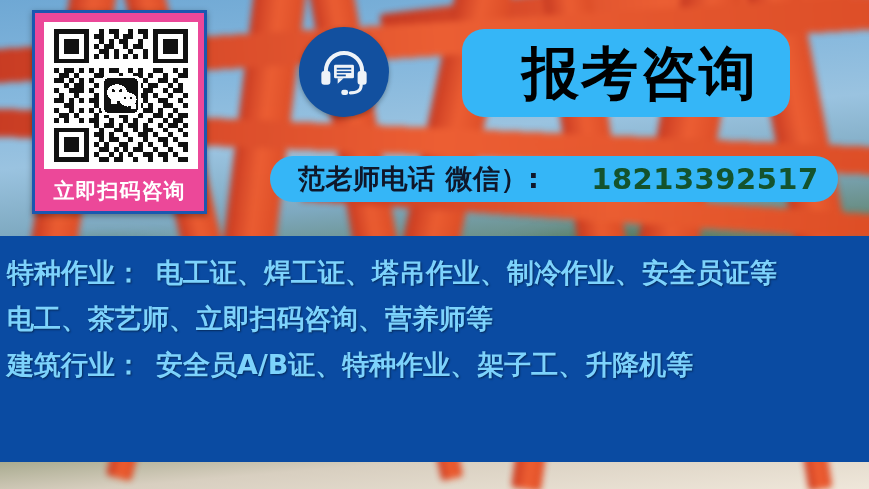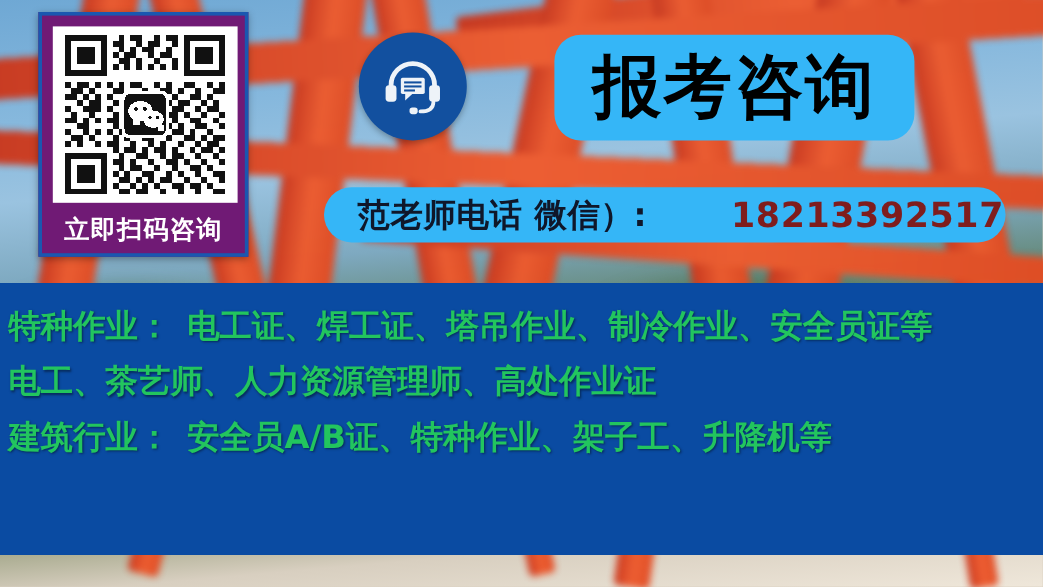--- a/index.html
+++ b/index.html
@@ -42,21 +42,21 @@
   .h3{left:380px;top:-20px;width:560px;height:40px;transform:rotate(-7deg);}
   .h4{left:300px;top:196px;width:620px;height:26px;transform:rotate(4deg);}
   .b9{left:120px;top:360px;width:26px;height:120px;transform:rotate(14deg);}
   .b10{left:430px;top:370px;width:22px;height:110px;transform:rotate(-12deg);}
   .b11{left:520px;top:360px;width:30px;height:130px;transform:rotate(8deg);}
   .b12{left:800px;top:380px;width:24px;height:110px;transform:rotate(-9deg);}
 
   
   .qr-card{
     position:absolute;left:32px;top:10px;width:175px;height:204px;
-    background:#701a75;border:3px solid #1a57b0;box-sizing:border-box;
+    background:#ec4899;border:3px solid #1a57b0;box-sizing:border-box;
     box-shadow:0 2px 6px rgba(0,0,0,.35);
   }
   .qr-white{
     position:absolute;left:9px;top:9px;width:154px;height:147px;background:#fff;
   }
   .qr-img{position:absolute;left:4px;top:2px;width:146px;height:143px;}
   .qr-label{
     position:absolute;left:0;right:0;bottom:6px;text-align:center;
     color:#fff;font-weight:700;font-size:21px;letter-spacing:1px;
     font-family:"DejaVu Sans","Liberation Sans",sans-serif;
@@ -66,50 +66,50 @@
   .headset{
     position:absolute;left:299px;top:27px;width:90px;height:90px;border-radius:50%;
     background:#12509f;display:flex;align-items:center;justify-content:center;
     box-shadow:0 2px 5px rgba(0,0,0,.3);
   }
 
   
   .pill-title{
     position:absolute;left:462px;top:29px;width:300px;height:88px;
     background:#35b6f7;border-radius:22px;
-    display:flex;align-items:center;justify-content:center;
+    display:flex;align-items:center;justify-content:center;padding-left:28px;
   }
   .pill-title span{
     color:#000;font-weight:700;font-size:57px;letter-spacing:2px;line-height:1;
     font-family:"DejaVu Sans","Liberation Sans",sans-serif;
   }
   .pill-phone{
     position:absolute;left:270px;top:156px;width:568px;height:46px;
     background:#35b6f7;border-radius:23px;
     display:flex;align-items:center;
   }
   .pill-phone .ph-label{
     color:#0f172a;font-weight:700;font-size:27px;margin-left:28px;letter-spacing:.5px;
     font-family:"DejaVu Sans","Liberation Sans",sans-serif;
   }
   .pill-phone .ph-num{
-    color:#7f1d1d;font-weight:700;font-size:29px;margin-left:70px;letter-spacing:.5px;
+    color:#14532d;font-weight:700;font-size:29px;margin-left:52px;letter-spacing:.5px;
     font-family:"DejaVu Sans","Liberation Sans",sans-serif;
     text-align:right;
   }
 
   
   .band{
     position:absolute;left:0;top:236px;width:869px;height:226px;
     background:#0a4ba2;
   }
   .band-inner{padding:14px 0 0 7px;}
   .row{
     display:flex;align-items:baseline;
-    color:#22c55e;font-weight:700;font-size:27px;line-height:46px;
+    color:#7dd3fc;font-weight:700;font-size:27px;line-height:46px;
     text-shadow:1px 1px 2px rgba(0,0,0,.45);
     font-family:"DejaVu Sans","Liberation Sans",sans-serif;
     white-space:nowrap;
   }
   .row .cat{margin-right:14px;}
   .row .val{}
 </style>
 </head>
 <body>
 
@@ -384,21 +384,21 @@
 
   <div class="band">
     <div class="band-inner">
       <div class="row">
         <span class="cat">特种作业：</span>
         <span class="val">电工证、焊工证、塔吊作业、制冷作业、安全员证等</span>
       </div>
       <div class="row">
       </div>
       <div class="row">
-        <span class="val">电工、茶艺师、人力资源管理师、高处作业证</span>
+        <span class="val">电工、茶艺师、立即扫码咨询、营养师等</span>
       </div>
       <div class="row">
         <span class="cat">建筑行业：</span>
         <span class="val">安全员A/B证、特种作业、架子工、升降机等</span>
       </div>
     </div>
   </div>
 
 </div>
 

